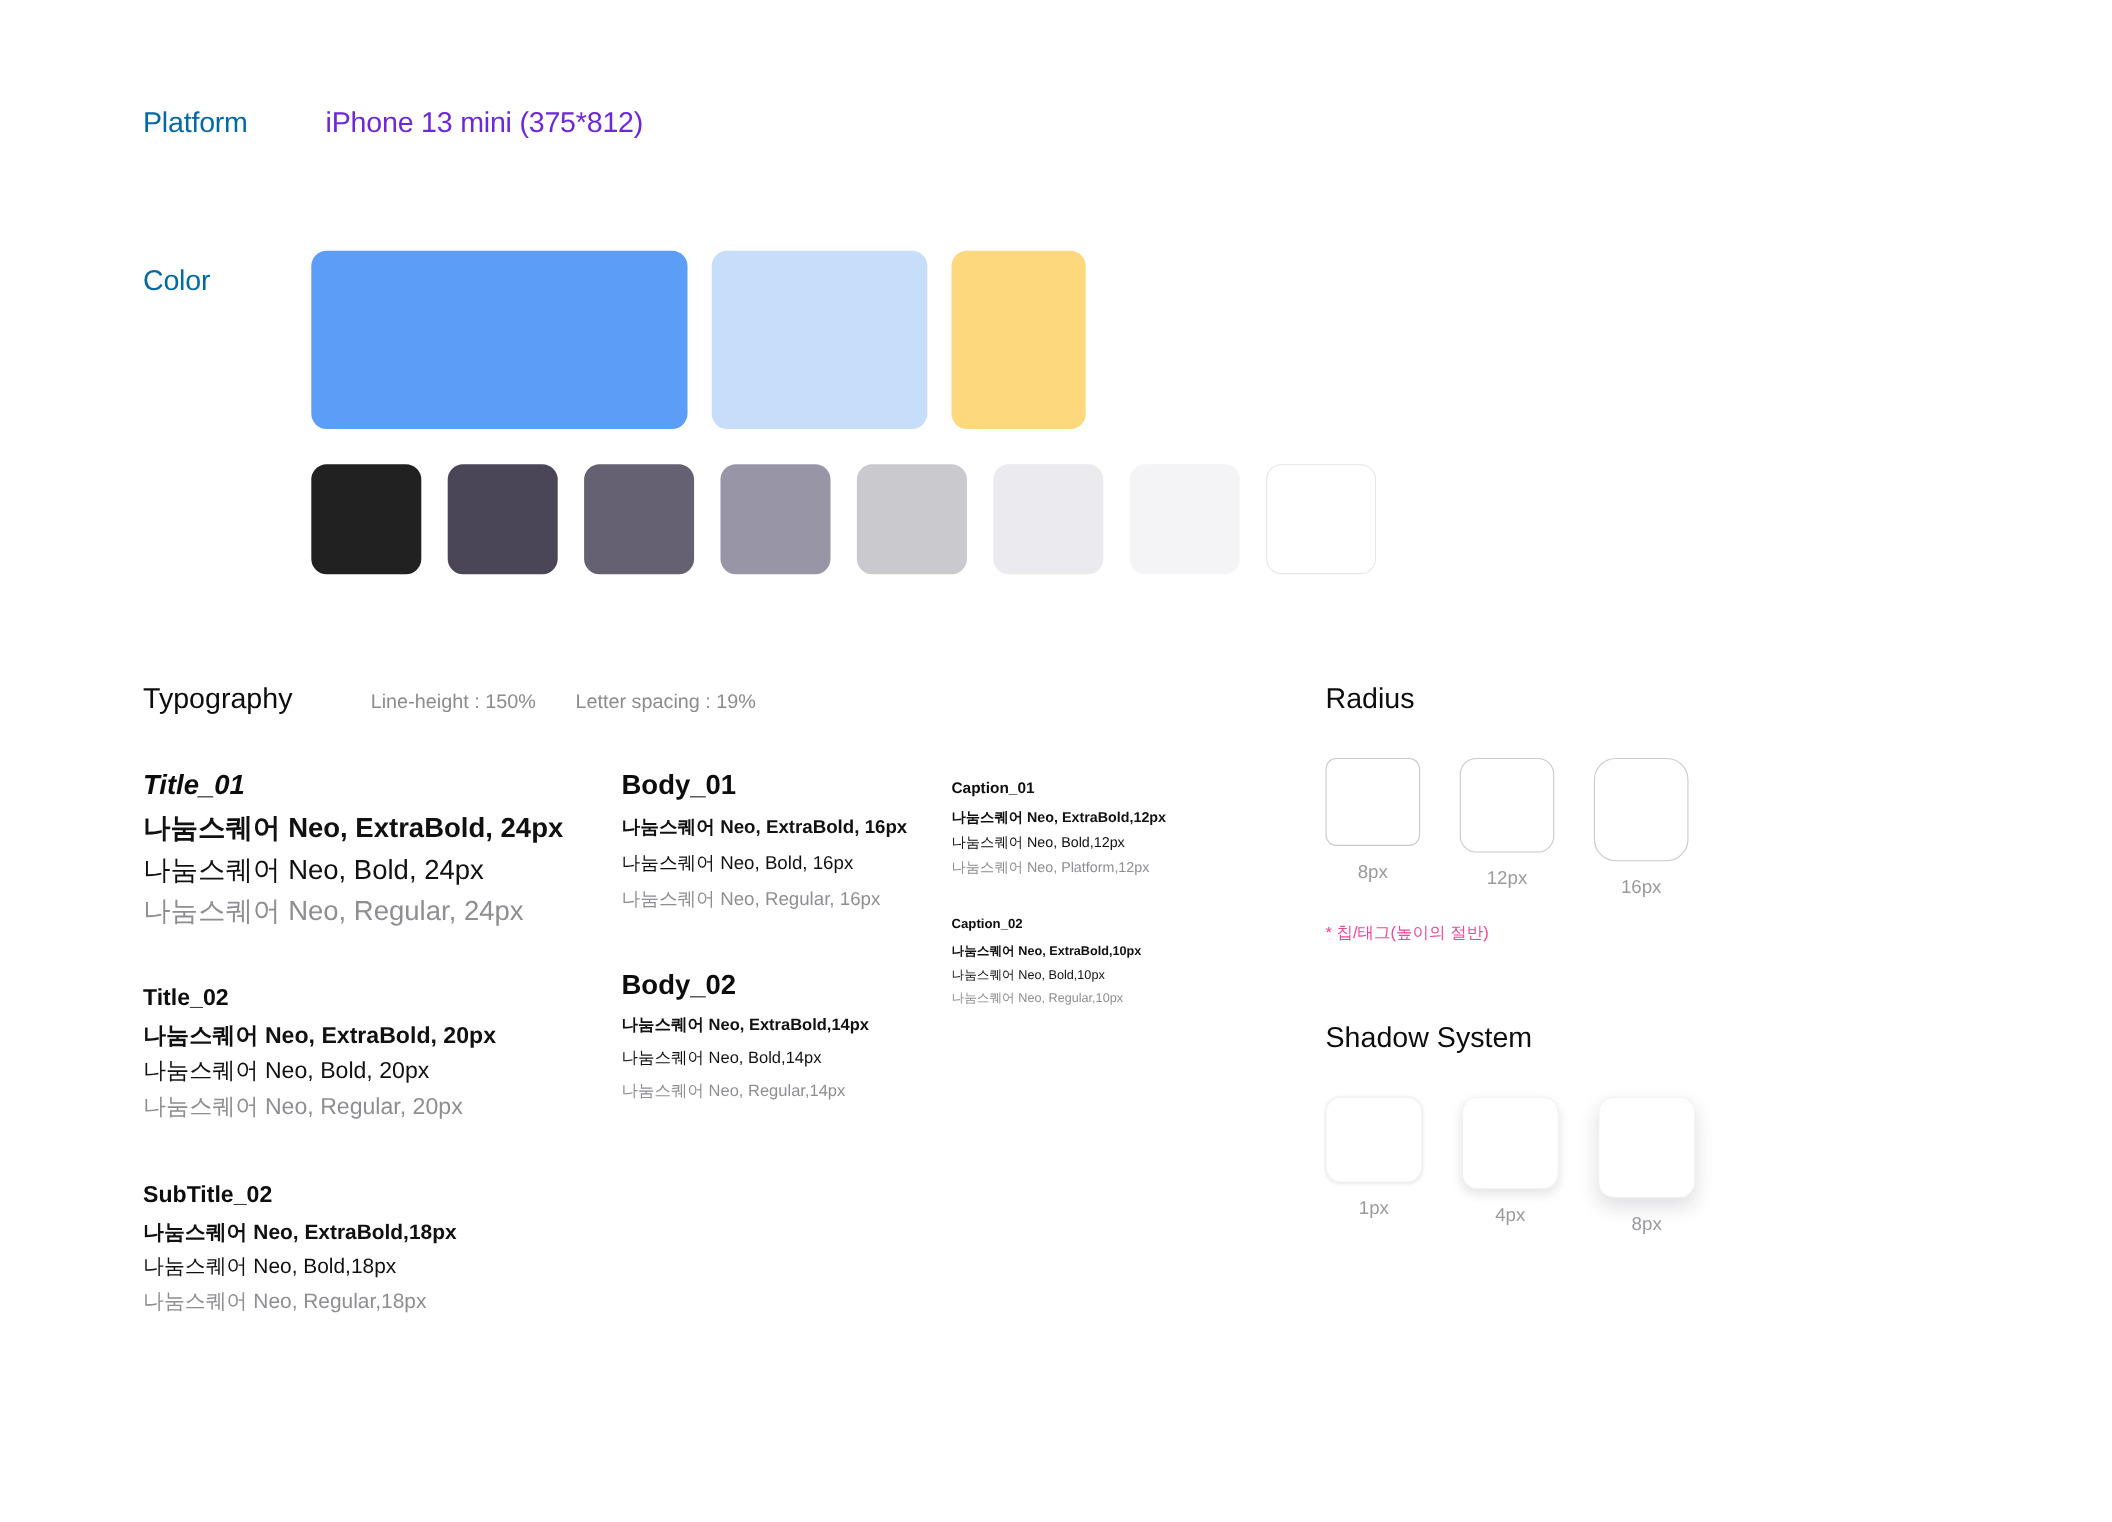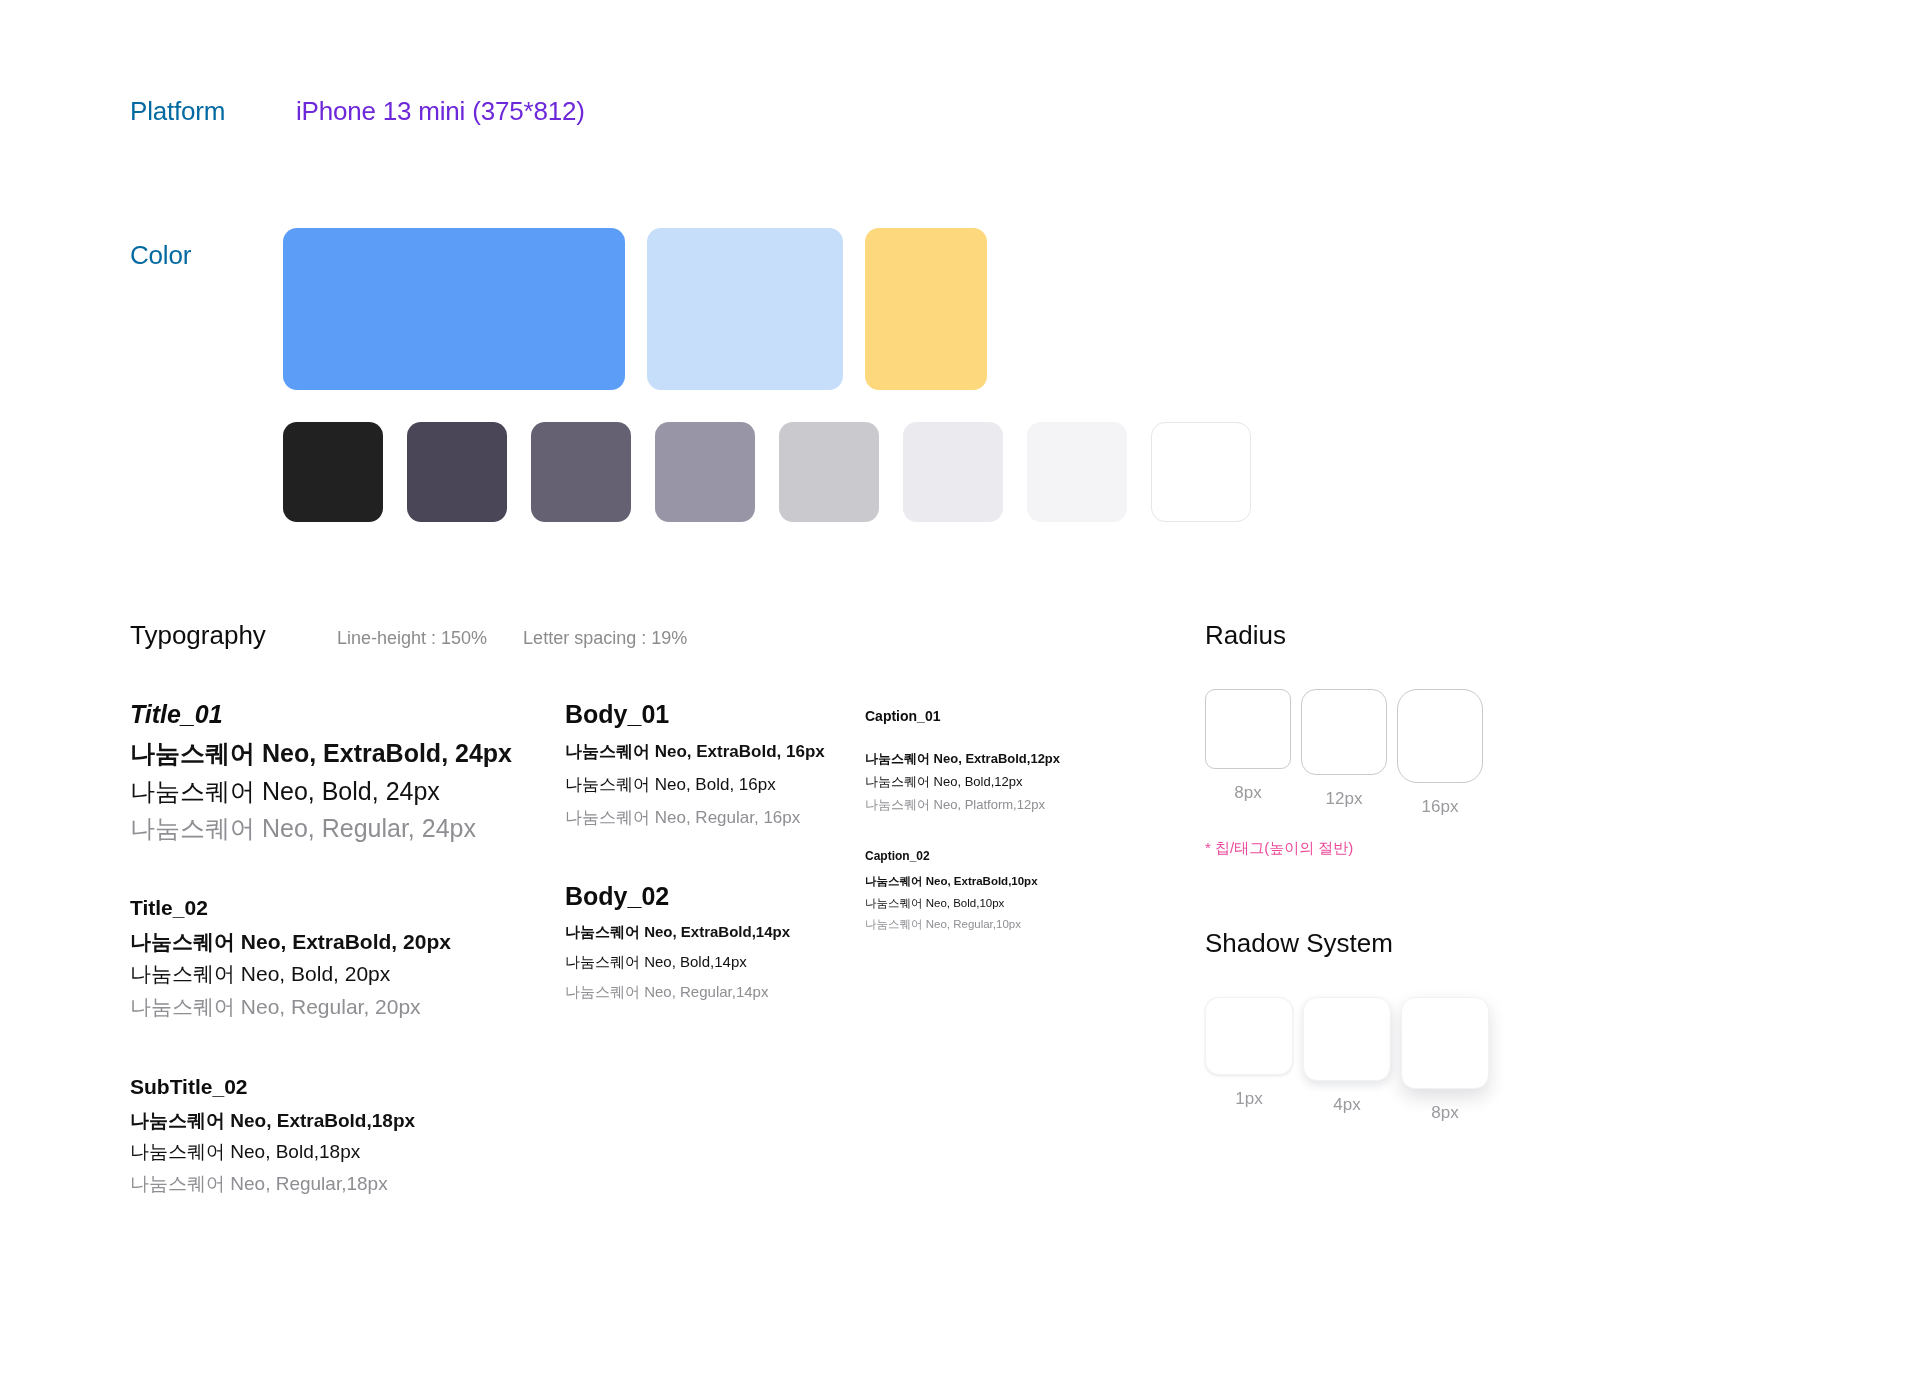--- a/index.html
+++ b/index.html
@@ -153,21 +153,21 @@
   .g-body01 .type-line.bold { font-weight: 400; }
 
   .g-body02 { margin-top: 48px; }
   .g-body02 .group-name { font-size: 25px; font-weight: 700; }
   .g-body02 .type-line  { font-size: 15px; line-height: 2.0; }
   .g-body02 .type-line.extrabold { font-weight: 700; }
   .g-body02 .type-line.bold { font-weight: 400; }
 
   
   .col-caption { padding-top: 8px; }
-  .g-caption01 .group-name { font-size: 14px; font-weight: 700; margin-bottom: 24px; }
+  .g-caption01 .group-name { font-size: 14px; font-weight: 700; margin-bottom: 8px; }
   .g-caption01 .type-line  { font-size: 13px; line-height: 1.75; }
   .g-caption01 .type-line.extrabold { font-weight: 700; }
   .g-caption01 .type-line.bold { font-weight: 400; }
 
   .g-caption02 { margin-top: 33px; }
   .g-caption02 .group-name { font-size: 12px; font-weight: 700; margin-bottom: 8px; }
   .g-caption02 .type-line  { font-size: 11.5px; line-height: 1.85; }
   .g-caption02 .type-line.extrabold { font-weight: 700; }
   .g-caption02 .type-line.bold { font-weight: 400; }
 
@@ -179,21 +179,21 @@
     width: 420px;
   }
   .rail-title {
     font-size: 26px;
     color: #0d0d0d;
     margin: 0;
   }
   .box-row {
     display: flex;
     align-items: flex-start;
-    gap: 10px;
+    gap: 36px;
     margin-top: 38px;
   }
   .box-item {
     display: flex;
     flex-direction: column;
     align-items: center;
   }
   .demo-box {
     background: #ffffff;
     box-sizing: border-box;

